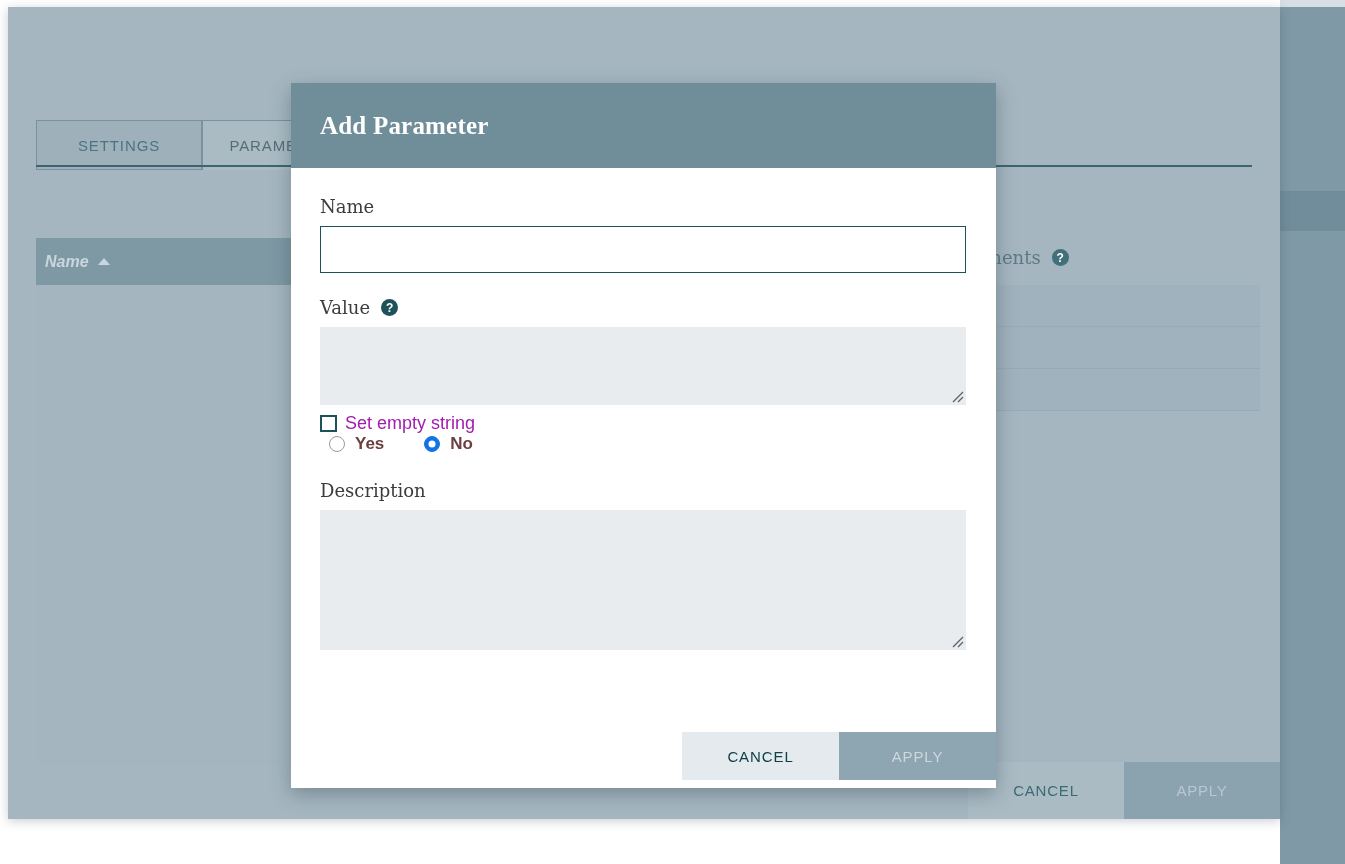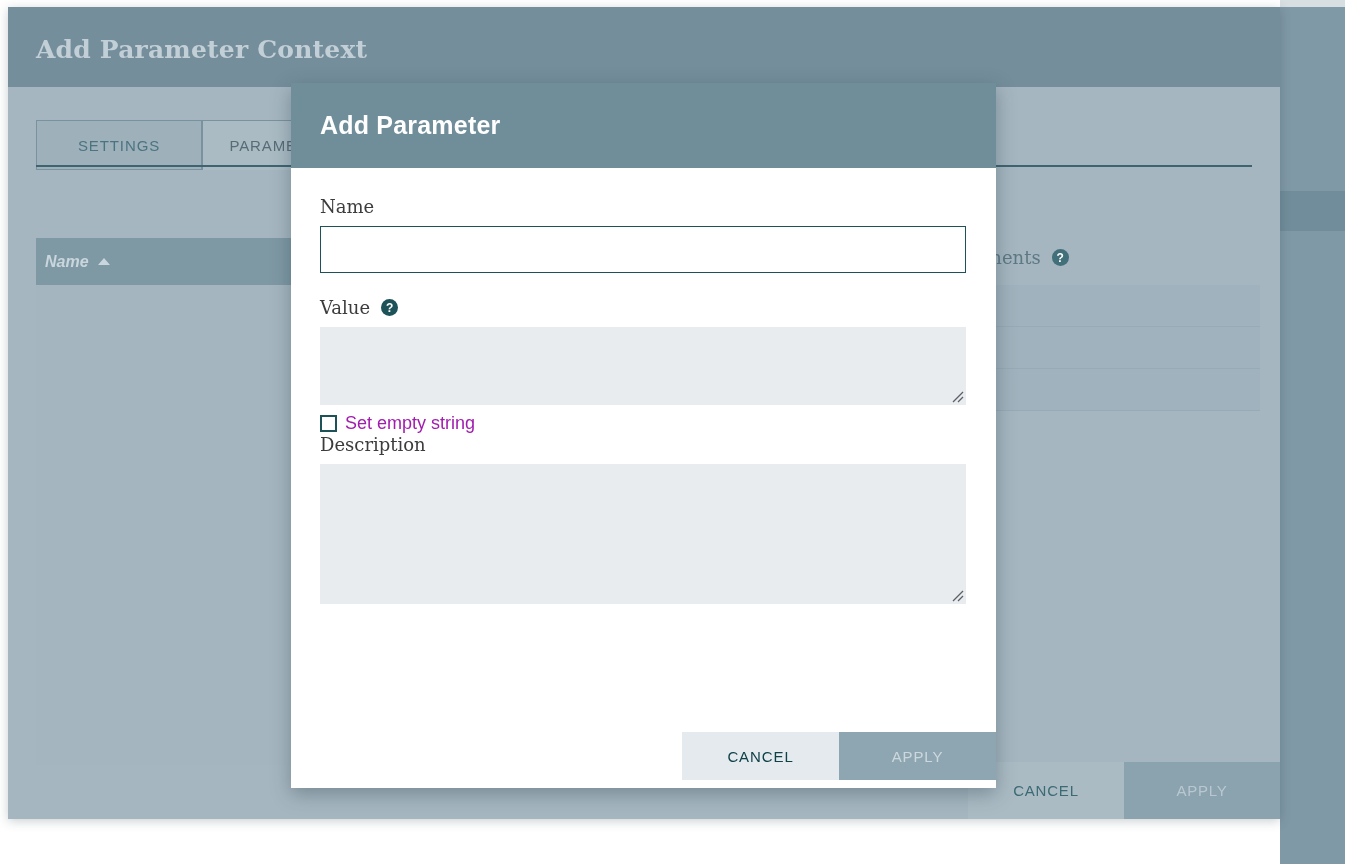--- a/index.html
+++ b/index.html
@@ -257,21 +257,21 @@
 
   .modal-header {
     height: 85px;
     background: #708d9a;
     display: flex;
     align-items: center;
     padding-left: 29px;
   }
 
   .modal-title {
-    font-family: Liberation Sans, sans-serif;
+    font-family: Liberation Serif, serif;
     font-weight: bold;
     font-size: 25px;
     letter-spacing: 0.2px;
     color: #ffffff;
   }
 
   .modal-body {
     padding: 28px 29px 0 29px;
     height: 572px;
   }
@@ -445,23 +445,20 @@
 <div id="root">
 
   <div class="bg-layer">
 
     <div class="scrim-right"></div>
     <div class="scrim-top"></div>
     <div class="scrim-right-band3"></div>
 
     <div class="bg-dialog">
 
-      <div class="bg-dialog-header">
-        <div class="bg-dialog-title">Add Parameter Context</div>
-      </div>
 
       <div class="bg-tabs" style="top:113px;">
         <div class="bg-tab inactive">
           <span>SETTINGS</span>
         </div>
         <div class="bg-tab active">
           <span>PARAMETERS</span>
         </div>
       </div>
 
@@ -525,20 +522,30 @@
             <line x1="13" y1="8" x2="8" y2="13" stroke="#5a6066" stroke-width="1.3"></line>
           </svg>
         </div>
       </div>
 
       <div class="checkbox-row">
         <span class="checkbox-box"></span>
         <span class="checkbox-label">Set empty string</span>
       </div>
 
+      <div class="radio-row">
+        <label class="radio-item">
+          <span class="radio-circle"></span>
+          <span class="radio-label">Yes</span>
+        </label>
+        <label class="radio-item">
+          <span class="radio-circle selected"></span>
+          <span class="radio-label">No</span>
+        </label>
+      </div>
 
       <div class="field-group">
         <div class="field-label">
           <span>Description</span>
         </div>
         <div class="textarea-wrap">
           <textarea class="textarea-box description" placeholder="" style=""></textarea>
           <svg class="resize-grip" viewBox="0 0 14 14">
             <line x1="13" y1="3" x2="3" y2="13" stroke="#5a6066" stroke-width="1.3"></line>
             <line x1="13" y1="8" x2="8" y2="13" stroke="#5a6066" stroke-width="1.3"></line>

